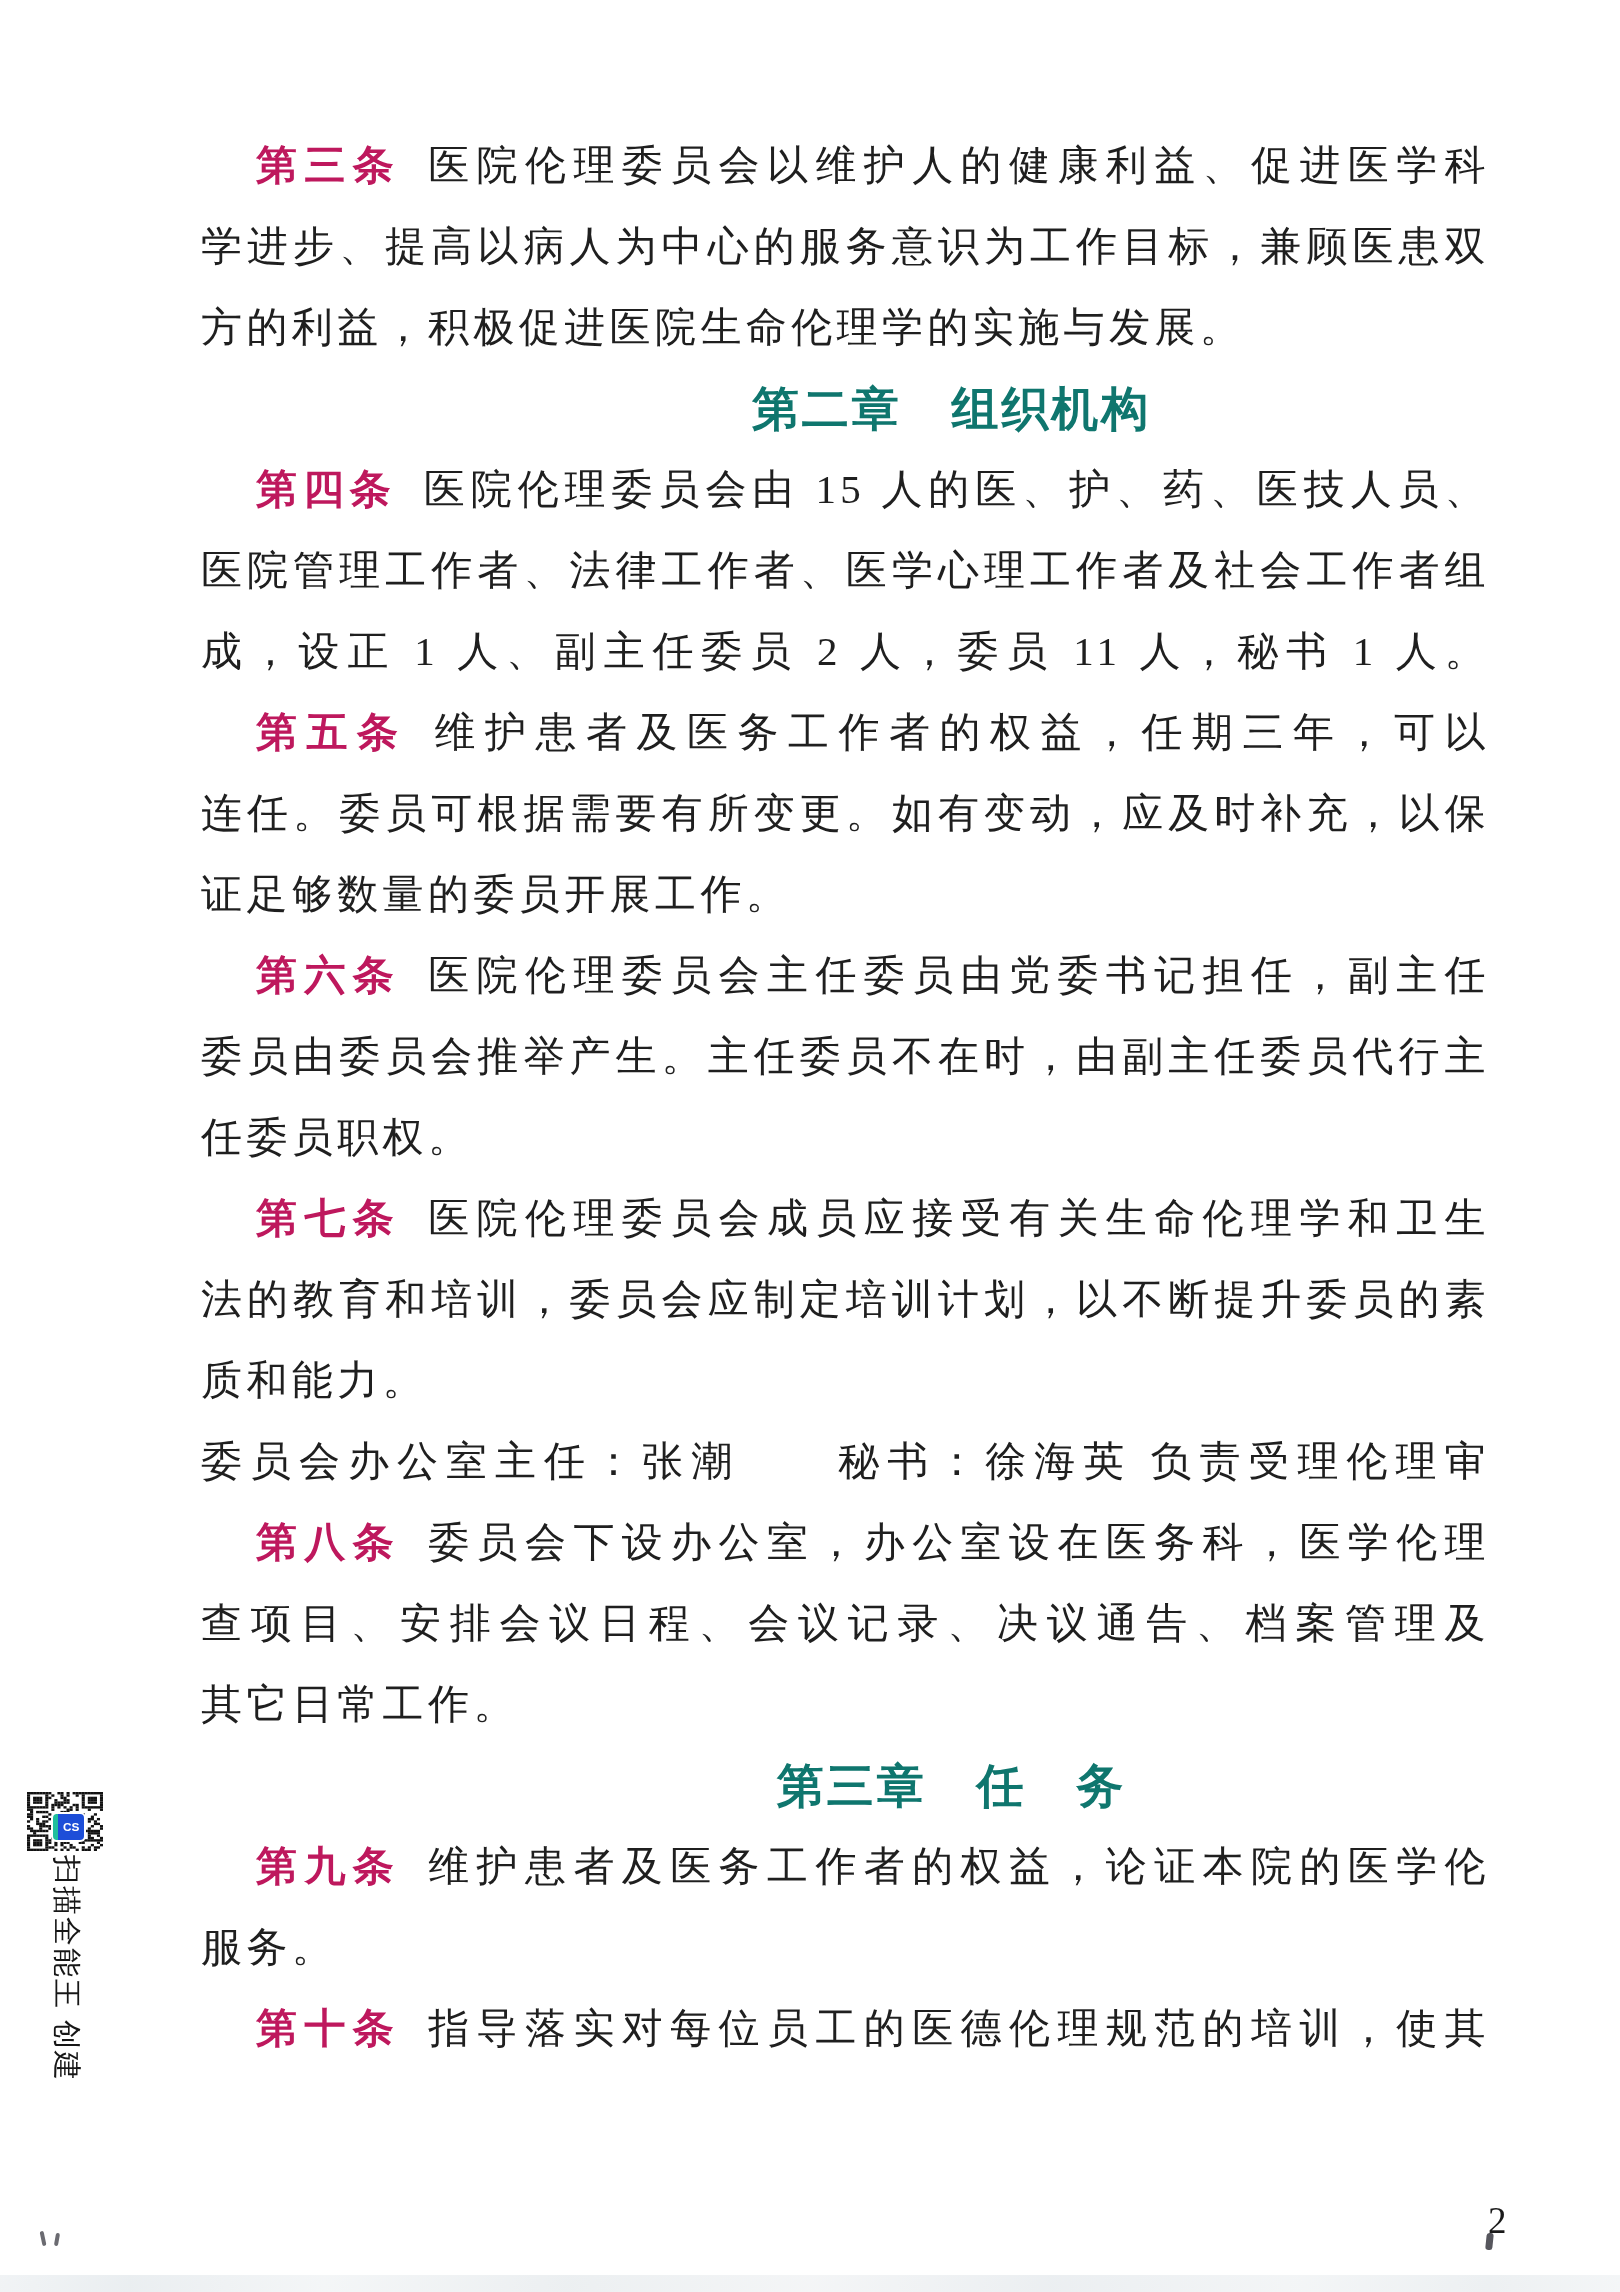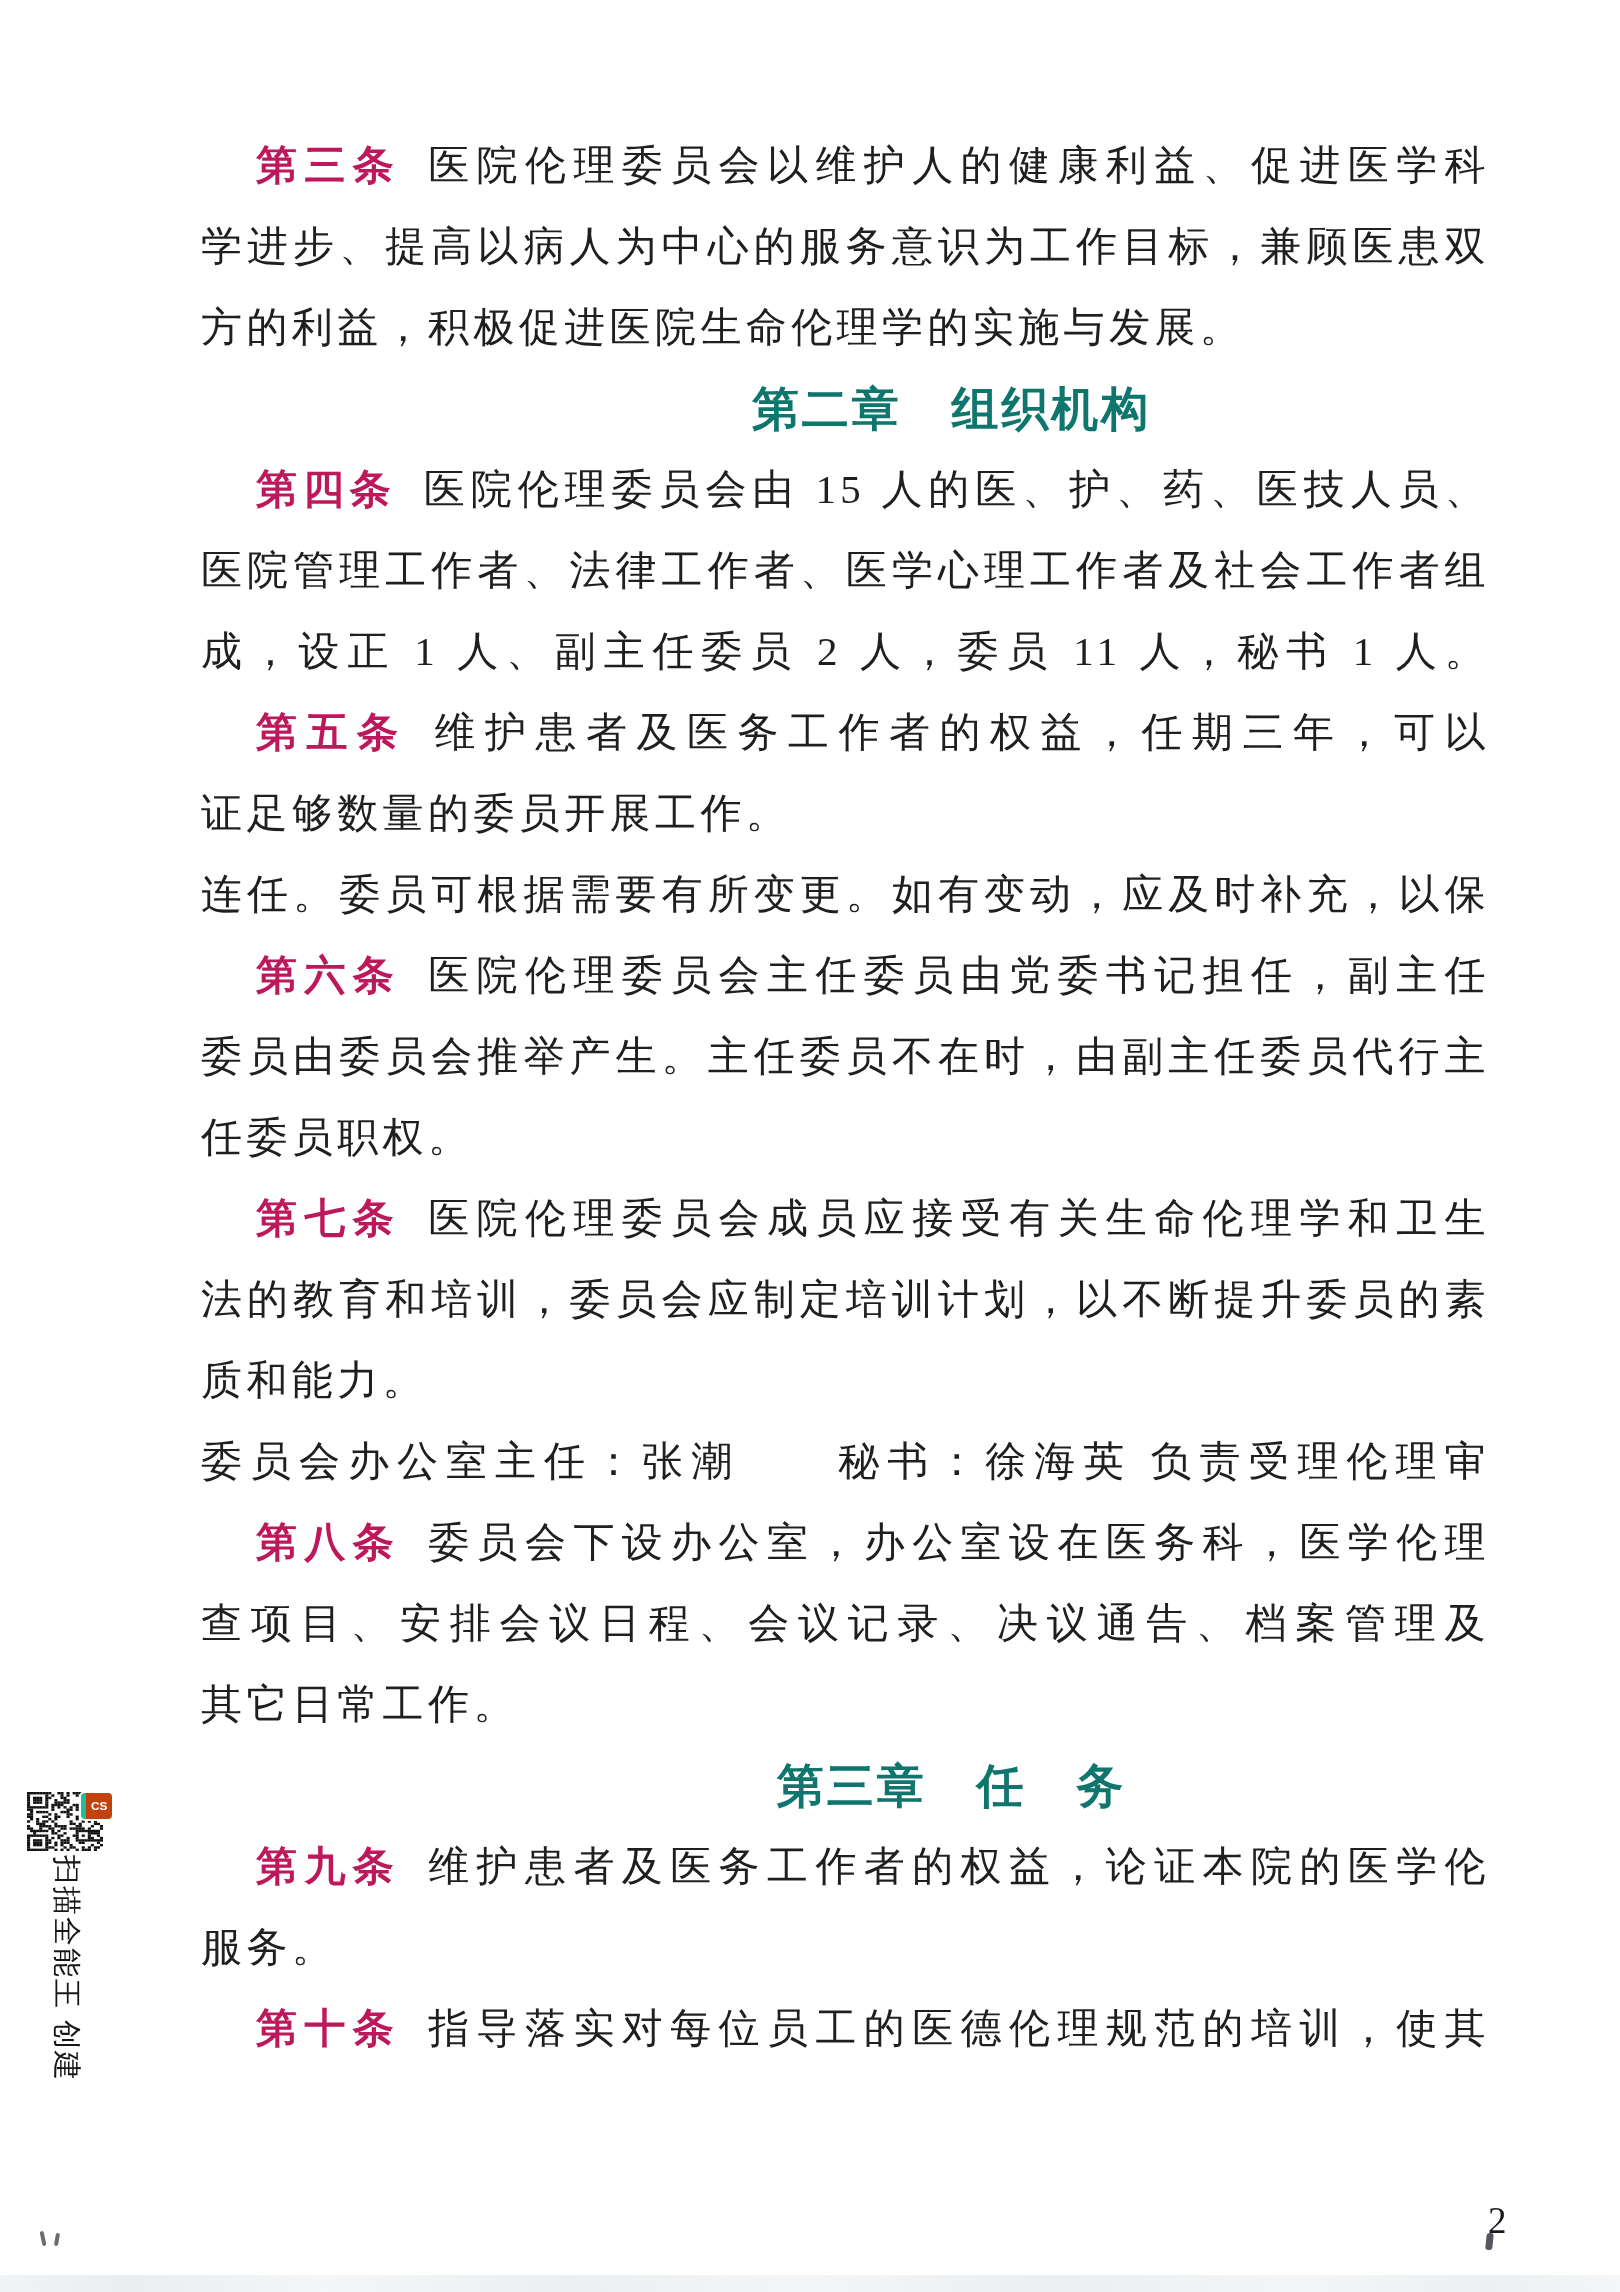--- a/index.html
+++ b/index.html
@@ -58,32 +58,31 @@
   }
   
   .qr-wrap{
     position:absolute;
     left:27.4px;top:1792px;
     width:76px;height:59px;
   }
   .qr-wrap svg{width:100%;height:100%;display:block;}
   .cs-badge{
     position:absolute;
-    left:25.5px;top:1px;
+    left:25.5px;top:22px;
     width:26.5px;height:25.5px;
-    background:#c2410c;
+    background:#1d4ed8;
     border-left:5.9px solid #1fbf9c;
     border-radius:3.9px;
     color:#ffffff;
     font-family:"Liberation Sans","DejaVu Sans",sans-serif;
     font-weight:700;
     font-size:11.8px;
     display:flex;align-items:center;justify-content:center;
     box-shadow:0 0 0 2px #ffffff;
-    margin-left:28px;
   }
   .wm-text{
     position:absolute;
     left:86px;top:1855px;
     transform-origin:0 0;
     transform:rotate(90deg);
     white-space:nowrap;
     font-family:"Liberation Sans","DejaVu Sans",sans-serif;
     font-size:29px;
     letter-spacing:2px;
@@ -111,22 +110,22 @@
 
   <div class="doc-body">
       <div class="line fill indent"><span class="art">第三条</span><span>医院伦理委员会以维护人的健康利益、促进医学科</span></div>
       <div class="line fill"><span>学进步、提高以病人为中心的服务意识为工作目标，兼顾医患双</span></div>
       <div class="line"><span>方的利益，积极促进医院生命伦理学的实施与发展。</span></div>
       <div class="heading">第二章　组织机构</div>
       <div class="line fill indent"><span class="art">第四条</span><span>医院伦理委员会由 15 人的医、护、药、医技人员、</span></div>
       <div class="line fill"><span>医院管理工作者、法律工作者、医学心理工作者及社会工作者组</span></div>
       <div class="line fill"><span>成，设正 1 人、副主任委员 2 人，委员 11 人，秘书 1 人。</span></div>
       <div class="line fill indent"><span class="art">第五条</span><span>维护患者及医务工作者的权益，任期三年，可以</span></div>
+      <div class="line fill"><span>连任。委员可根据需要有所变更。如有变动，应及时补充，以保</span></div>
       <div class="line"><span>证足够数量的委员开展工作。</span></div>
-      <div class="line fill"><span>连任。委员可根据需要有所变更。如有变动，应及时补充，以保</span></div>
       <div class="line fill indent"><span class="art">第六条</span><span>医院伦理委员会主任委员由党委书记担任，副主任</span></div>
       <div class="line fill"><span>委员由委员会推举产生。主任委员不在时，由副主任委员代行主</span></div>
       <div class="line"><span>任委员职权。</span></div>
       <div class="line fill indent"><span class="art">第七条</span><span>医院伦理委员会成员应接受有关生命伦理学和卫生</span></div>
       <div class="line fill"><span>法的教育和培训，委员会应制定培训计划，以不断提升委员的素</span></div>
       <div class="line"><span>质和能力。</span></div>
       <div class="line fill"><span>委员会办公室主任：张潮　　秘书：徐海英 负责受理伦理审</span></div>
       <div class="line fill indent"><span class="art">第八条</span><span>委员会下设办公室，办公室设在医务科，医学伦理</span></div>
       <div class="line fill"><span>查项目、安排会议日程、会议记录、决议通告、档案管理及</span></div>
       <div class="line"><span>其它日常工作。</span></div>

